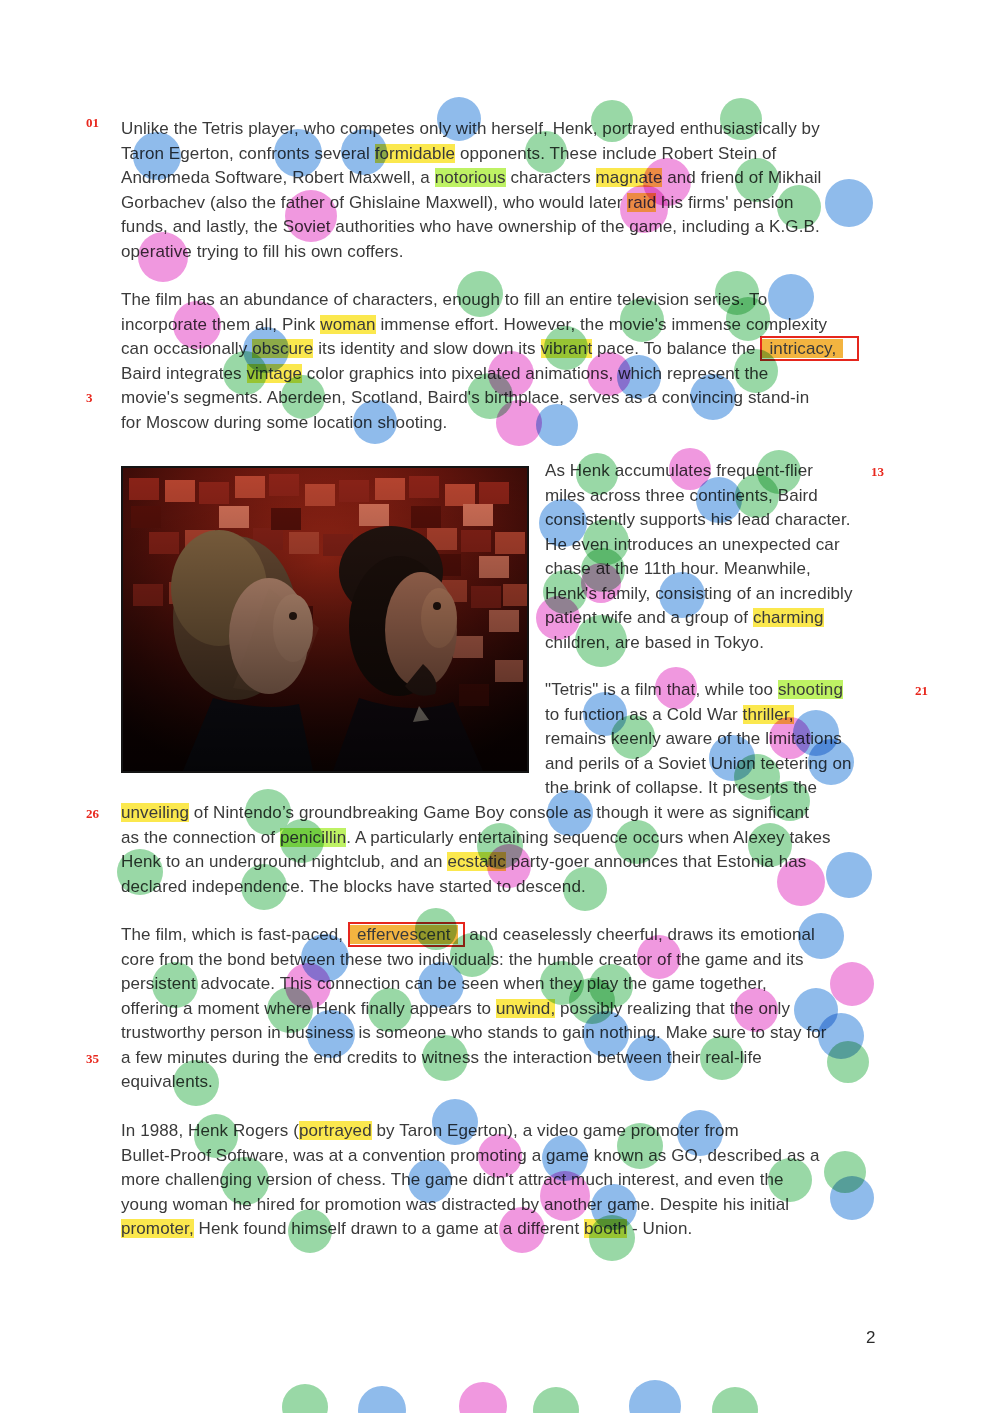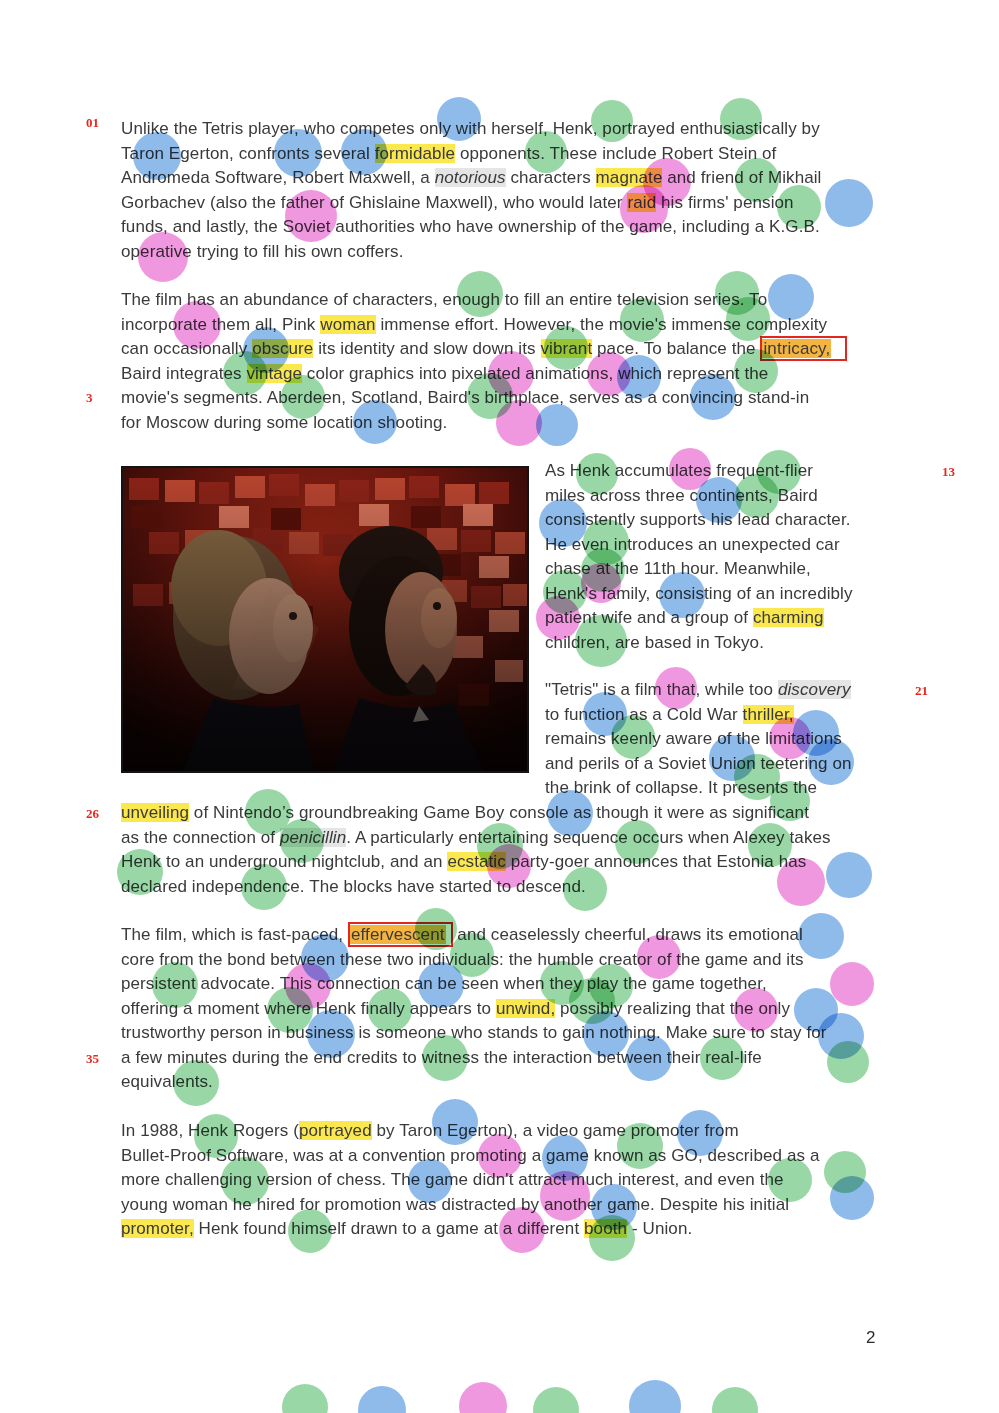--- a/index.html
+++ b/index.html
@@ -1,23 +1,23 @@
 <!DOCTYPE html>
 <html><head>
 <meta charset="utf-8">
 <style>
   html,body{margin:0;padding:0;}
   body{width:999px;height:1413px;position:relative;background:#ffffff;overflow:hidden;
        font-family:"Liberation Sans",sans-serif;color:#3a3a3a;}
   .para{position:absolute;font-size:17px;line-height:24.5px;letter-spacing:.1px;}
   .tl{white-space:nowrap;height:24.5px;}
   .hl-y{background:#fbe84e;}
-  .hl-s{background:#e5e5e5;font-style:italic;}
+  .hl-s{background:#bef264;}
   .boxed{display:inline-block;border:2px solid #e5261d;line-height:21px;margin:-2px 0;vertical-align:baseline;}
-  .hl-a{background:#f3b440;padding:0 1px;}
+  .hl-a{background:#f3b440;padding:0 7px;}
   .pad{display:inline-block;height:18px;vertical-align:middle;background:#fff;}
   .lineno{position:absolute;font-family:"Liberation Serif",serif;font-weight:bold;
           font-size:13px;color:#e8281e;}
   .circle{position:absolute;border-radius:50%;mix-blend-mode:multiply;opacity:.92;pointer-events:none;}
   #circle-layer{position:absolute;left:0;top:0;width:999px;height:1413px;}
   .pagenum{position:absolute;left:866px;top:1328px;font-size:17px;color:#2b2b2b;}
   .still{position:absolute;left:121px;top:466px;width:404px;height:303px;border:2px solid #141414;}
 </style>
 </head>
 <body>
@@ -133,21 +133,21 @@
       <div class="tl"><span>As Henk accumulates frequent-flier</span></div>
       <div class="tl"><span>miles across three continents, Baird</span></div>
       <div class="tl"><span>consistently supports his lead character.</span></div>
       <div class="tl"><span>He even introduces an unexpected car</span></div>
       <div class="tl"><span>chase at the 11th hour. Meanwhile,</span></div>
       <div class="tl"><span>Henk's family, consisting of an incredibly</span></div>
       <div class="tl"><span>patient wife and a group of </span><span class="hl-y">charming</span></div>
       <div class="tl"><span>children, are based in Tokyo.</span></div>
     </div>
     <div class="para" style="left: 545px; top: 678px;">
-      <div class="tl"><span>"Tetris" is a film that, while too </span><span class="hl-s">discovery</span></div>
+      <div class="tl"><span>"Tetris" is a film that, while too </span><span class="hl-s">shooting</span></div>
       <div class="tl"><span>to function as a Cold War </span><span class="hl-y">thriller,</span></div>
       <div class="tl"><span>remains keenly aware of the limitations</span></div>
       <div class="tl"><span>and perils of a Soviet Union teetering on</span></div>
       <div class="tl"><span>the brink of collapse. It presents the</span></div>
     </div>
     <div class="para" style="left: 121px; top: 801px;">
       <div class="tl"><span class="hl-y">unveiling</span><span> of Nintendo’s groundbreaking Game Boy console as though it were as significant</span></div>
       <div class="tl"><span>as the connection of </span><span class="hl-s">penicillin</span><span>. A particularly entertaining sequence occurs when Alexey takes</span></div>
       <div class="tl"><span>Henk to an underground nightclub, and an </span><span class="hl-y">ecstatic</span><span> party-goer announces that Estonia has</span></div>
       <div class="tl"><span>declared independence. The blocks have started to descend.</span></div>
@@ -168,21 +168,21 @@
       <div class="tl"><span>young woman he hired for promotion was distracted by another game. Despite his initial</span></div>
       <div class="tl"><span class="hl-y">promoter,</span><span> Henk found himself drawn to a game at a different </span><span class="hl-y">booth</span><span> - Union.</span></div>
     </div>
     <div class="para" style="left: 121px; top: 1328px;">
       <div class="tl"><span></span></div>
     </div>
   </div>
 <div id="lineno-layer">
     <div class="lineno" style="left: 86px; top: 115px;">01</div>
     <div class="lineno" style="left: 86px; top: 390px;">3</div>
-    <div class="lineno" style="left: 942px; top: 464px;">13</div>
+    <div class="lineno" style="left: 871px; top: 464px;">13</div>
     <div class="lineno" style="left: 915px; top: 683px;">21</div>
     <div class="lineno" style="left: 86px; top: 806px;">26</div>
     <div class="lineno" style="left: 86px; top: 1051px;">35</div>
   </div>
 <div id="circle-layer">
     <div class="circle" style="left: 437px; top: 97px; width: 44px; height: 44px; background: rgb(133, 181, 234);"></div>
     <div class="circle" style="left: 591px; top: 100px; width: 42px; height: 42px; background: rgb(144, 213, 158);"></div>
     <div class="circle" style="left: 720px; top: 98px; width: 42px; height: 42px; background: rgb(144, 213, 158);"></div>
     <div class="circle" style="left: 133px; top: 132px; width: 48px; height: 48px; background: rgb(133, 181, 234);"></div>
     <div class="circle" style="left: 274px; top: 129px; width: 48px; height: 48px; background: rgb(133, 181, 234);"></div>

